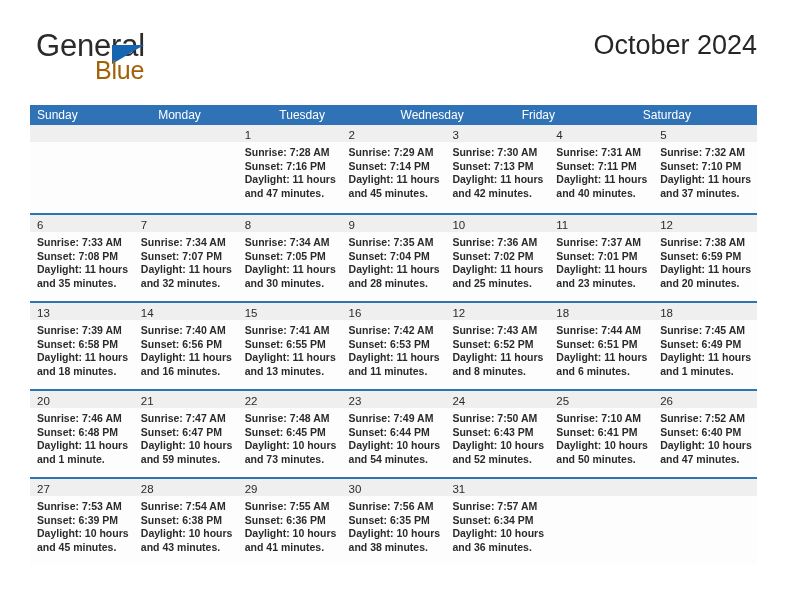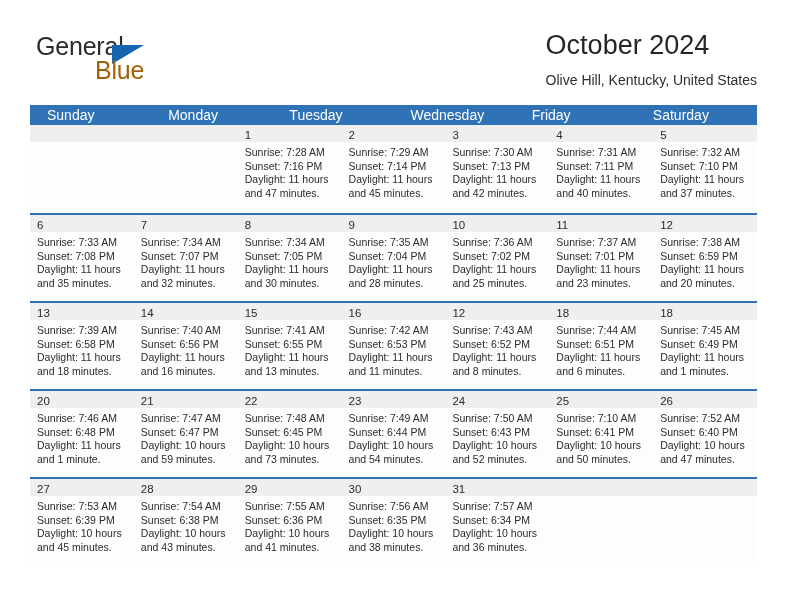--- a/index.html
+++ b/index.html
@@ -33,21 +33,21 @@
     position: absolute;
     left: 6px;
     top: 4px;
     width: 180px;
     height: 56px;
   }
   .logo-general {
     position: absolute;
     left: 0;
     top: 0;
-    font-size: 25px;
+    font-size: 31px;
     line-height: 28px;
     color: #2b2b2b;
     letter-spacing: -0.2px;
     white-space: nowrap;
   }
   .logo-tri {
     position: absolute;
     left: 76px;
     top: 13px;
     width: 0;
@@ -63,21 +63,21 @@
     line-height: 28px;
     color: #a16207;
     letter-spacing: -0.2px;
     white-space: nowrap;
   }
 
   .title-block {
     position: absolute;
     right: 0;
     top: 0;
-    text-align: left;
+    text-align: center;
   }
   .cal-title {
     font-size: 27px;
     line-height: 34px;
     color: #262626;
     font-weight: normal;
     white-space: nowrap;
   }
   .cal-subtitle {
     margin-top: 9px;
@@ -95,23 +95,23 @@
     width: 727px;
   }
   .weekhead {
     display: flex;
     background: #2f72b6;
     height: 20px;
   }
   .weekhead .wh {
     flex: 1 1 0;
     color: #ffffff;
-    font-size: 14px;
+    font-size: 12px;
     line-height: 20px;
-    padding-left: 17px;
+    padding-left: 7px;
     box-sizing: border-box;
     white-space: nowrap;
     overflow: hidden;
   }
 
   .week {
     display: flex;
     border-top: 2px solid #2f72b6;
     height: 88px;
     box-sizing: border-box;
@@ -133,20 +133,21 @@
     box-sizing: border-box;
   }
   .daynum {
     font-size: 11.5px;
     line-height: 17px;
     color: #2b2b2b;
   }
   .cell-body {
     padding: 4px 7px 0 7px;
     box-sizing: border-box;
+    font-weight: bold;
   }
   .cell-line {
     font-size: 10.5px;
     line-height: 13.6px;
     color: #2b2b2b;
     white-space: nowrap;
   }
 </style>
 </head>
 <body>
@@ -156,21 +157,20 @@
   <div class="top">
 
     <div class="logo">
       <div class="logo-general">General</div>
       <div class="logo-tri"></div>
       <div class="logo-blue">Blue</div>
     </div>
 
     <div class="title-block">
       <div class="cal-title">October 2024</div>
-      <div class="cal-subtitle">Olive Hill, Kentucky, United States</div>
     </div>
 
   </div>
 
   <div class="cal">
     <div class="weekhead" id="weekhead">
         <div class="wh">Sunday</div>
         <div class="wh">Monday</div>
         <div class="wh">Tuesday</div>
         <div class="wh">Wednesday</div>

